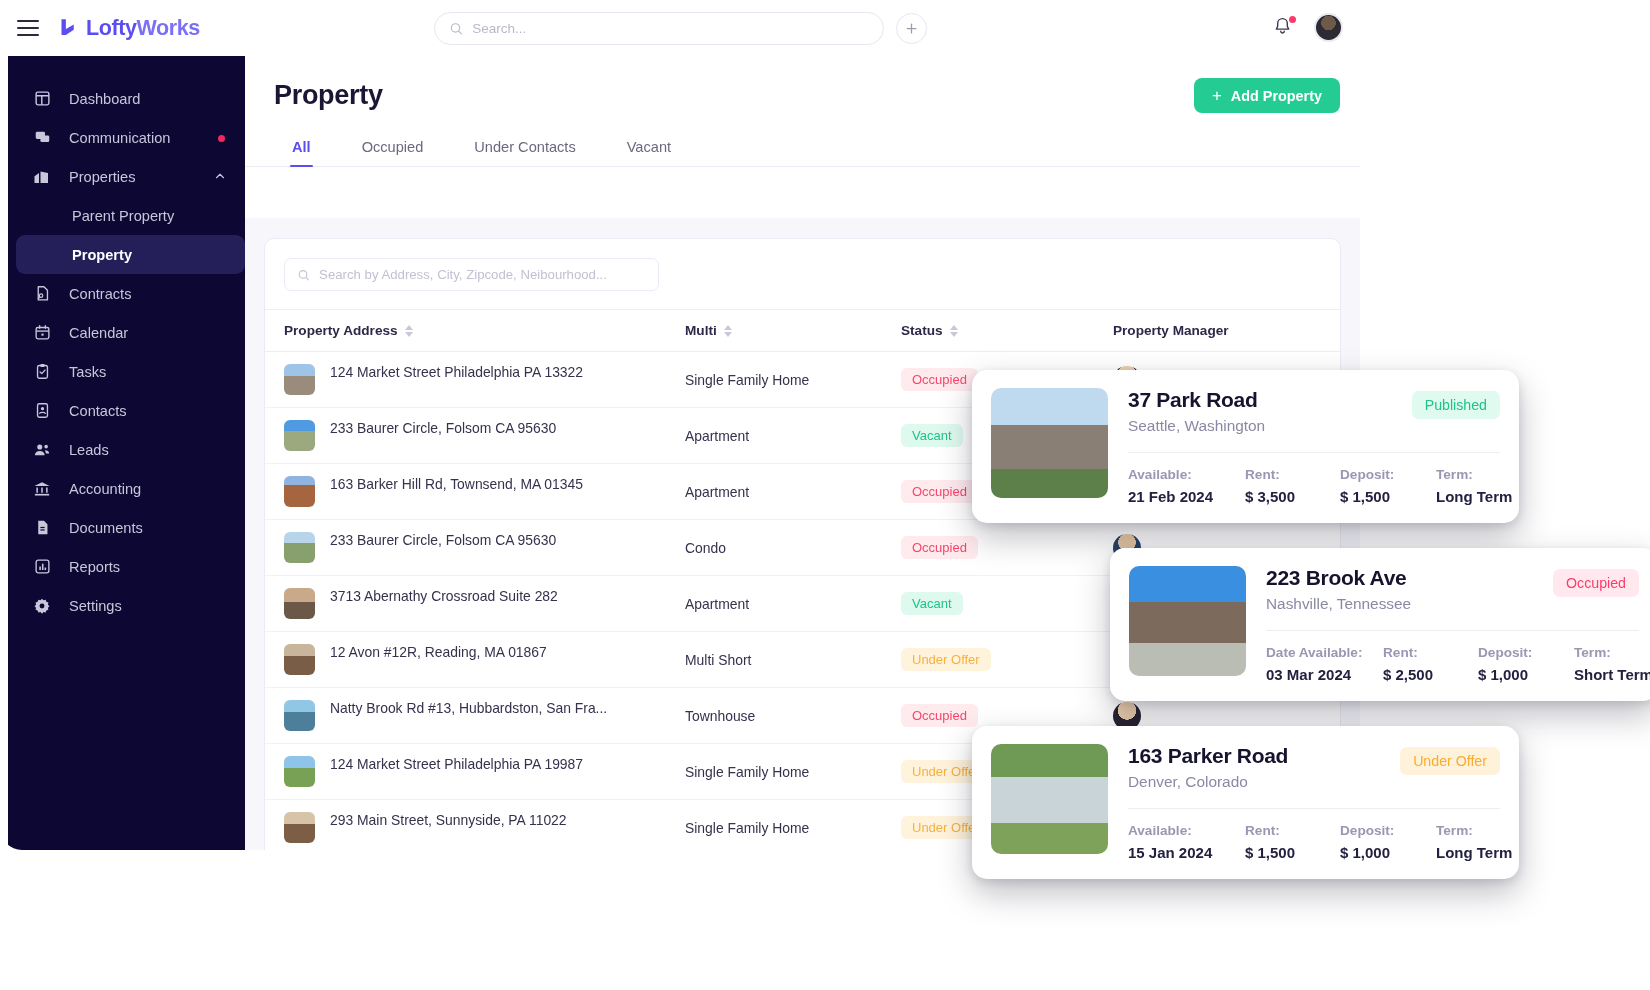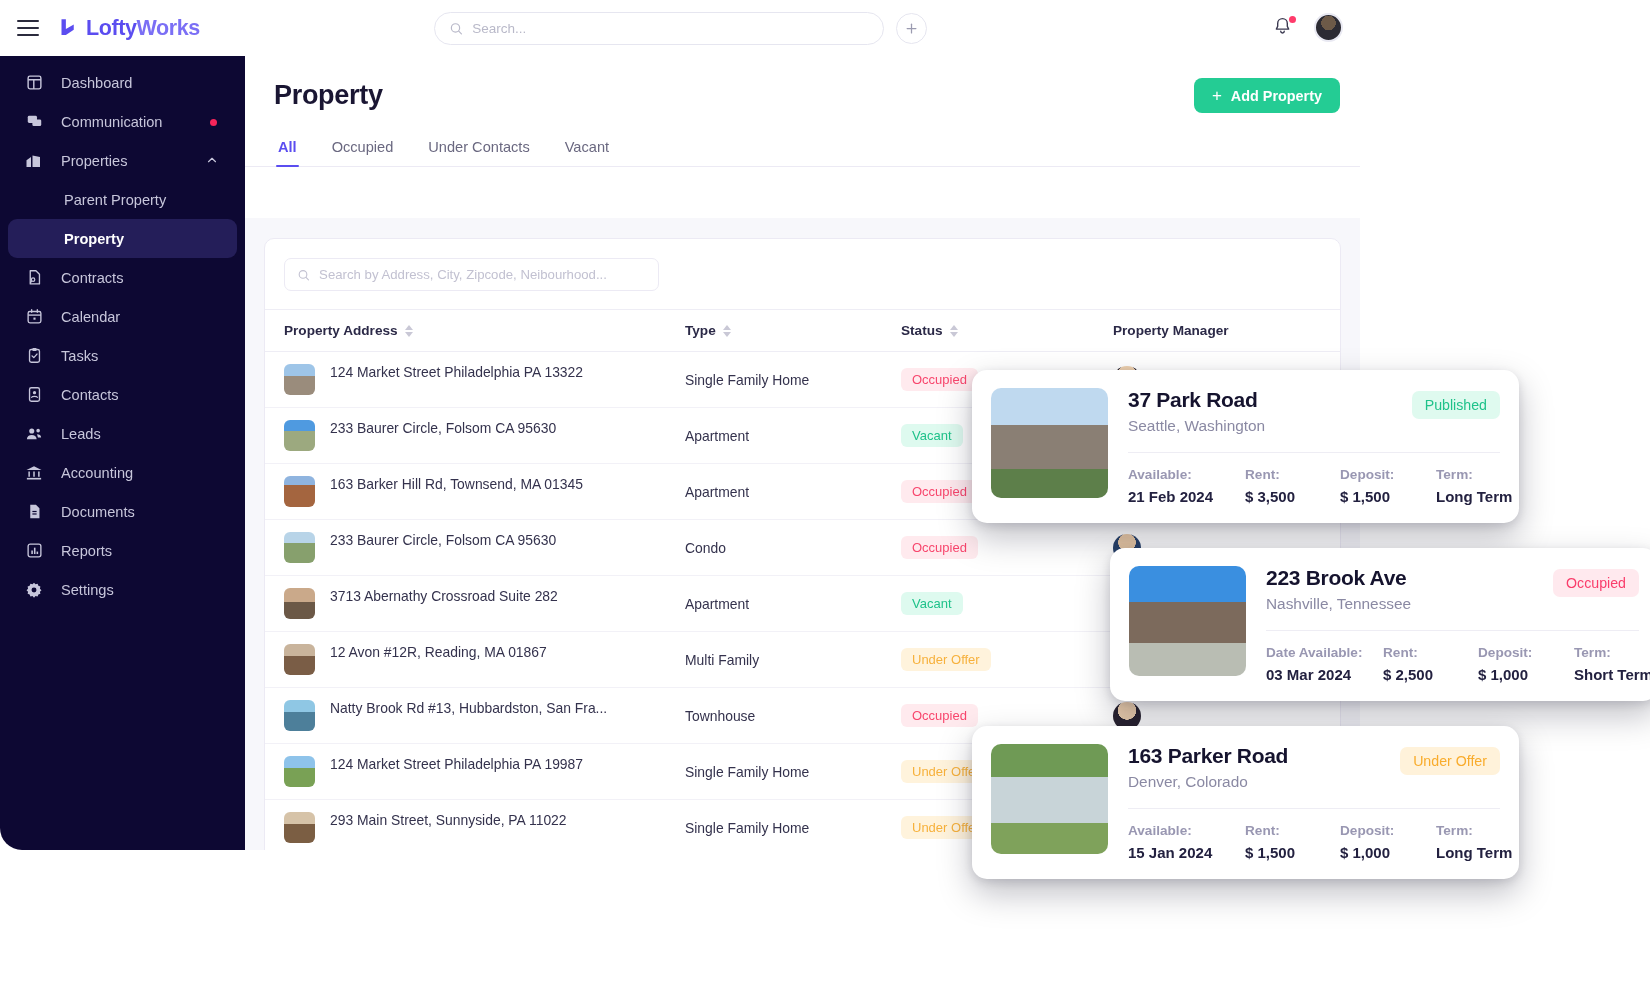--- a/index.html
+++ b/index.html
@@ -56,23 +56,23 @@
   .bell-wrap { position:absolute; left:1272px; top:16px; width:24px; height:24px; cursor:pointer; }
   .bell-dot { position:absolute; right:0px; top:0px; width:7px; height:7px; border-radius:50%; background:#ff3b6b; }
   .avatar-top {
     position:absolute; left:1314px; top:13px; width:29px; height:29px; border-radius:50%;
     background: radial-gradient(circle at 50% 32%, #6d5a48 0 34%, #2c2b33 35% 100%);
     border:2px solid #e9e9f2; overflow:hidden;
   }
 
   
   .sidebar {
-    position:absolute; left:0; top:56px; width: 245px; height: 794px;
+    position:absolute; left:8px; top:56px; width: 245px; height: 794px;
     background:#0d0833;
-    padding-top: 7px;
+    padding-top: 23px;
   }
   .nav-item {
     position:relative; display:flex; align-items:center; height:39px; margin: 0 8px;
     padding-left: 16px; border-radius: 9px; color:#c7c6db; font-size:14.6px;
     cursor:pointer; gap: 17px;
   }
   .nav-item .ico { width: 20px; height:20px; display:flex; align-items:center; justify-content:center; color:#c7c6db; flex:0 0 20px;}
   .nav-item.active { background:#241e59; color:#ffffff; font-weight:600; }
   .nav-item.sub { padding-left: 56px; gap:0; }
   .nav-dot { position:absolute; right:20px; top:17px; width:7px; height:7px; border-radius:50%; background:#f6255a; }
@@ -86,21 +86,21 @@
   .page-head { display:flex; align-items:center; justify-content:space-between; padding: 22px 20px 0 29px; }
   .page-title { font-size: 27px; font-weight: 700; color:#1a1633; letter-spacing:-0.3px; }
   .add-btn {
     background:#24cc94; color:#fff; border:none; border-radius:8px;
     height:35px; padding: 0 18px; font-size:14.4px; font-weight:700;
     display:flex; align-items:center; gap:9px; cursor:pointer;
     font-family:"Liberation Sans", sans-serif;
   }
   .add-btn .pl { font-size:17px; font-weight:400; line-height:1; }
 
-  .tabs { display:flex; gap: 0px; padding: 0 33px; margin-top: 20px; border-bottom:1px solid #eceaf4; }
+  .tabs { display:flex; gap: 16px; padding: 0 47px; margin-top: 20px; border-bottom:1px solid #eceaf4; }
   .tab { font-size:14.6px; color:#6a6880; padding: 6px 0 11px; margin-right:35px; cursor:pointer; position:relative; }
   .tab.active { color:#5b4df0; font-weight:600; }
   .tab.active::after { content:""; position:absolute; left:-2px; right:-2px; bottom:-1px; height:2.5px; background:#5b4df0; border-radius:2px; }
 
   .panel-bg { position:absolute; left:0; top:162px; width:1115px; height:632px; background:#f7f7fb; }
   .card-panel {
     position:absolute; left:19px; top:20px; width:1077px; height:640px;
     background:#fff; border:1px solid #eceaf4; border-radius:10px; overflow:hidden;
   }
   .tbl-search {
@@ -419,21 +419,21 @@
                   <div class="th-inner">
                       <span>Property Address</span>
                     <span class="sort">
                         <i class="up"></i>
                         <i class="dn"></i>
                       </span>
                     </div>
                 </th>
                 <th>
                   <div class="th-inner">
-                      <span>Type</span>
+                      <span>Multi</span>
                     <span class="sort">
                         <i class="up"></i>
                         <i class="dn"></i>
                       </span>
                     </div>
                 </th>
                 <th>
                   <div class="th-inner">
                       <span>Status</span>
                     <span class="sort">
@@ -527,21 +527,21 @@
                     </div>
                   </td>
               </tr>
               <tr>
                 <td>
                     <div class="addr-cell">
                       <span class="thumb t-f"></span>
                       <span>12 Avon #12R, Reading, MA 01867</span>
                     </div>
                   </td>
-                <td>Multi Family</td>
+                <td>Multi Short</td>
                 <td><span class="pill offer">Under Offer</span></td>
                 <td>
                     <div class="pm-cell">
                       <span class="pm-av av-b"></span>
                     </div>
                   </td>
               </tr>
               <tr>
                 <td>
                     <div class="addr-cell">

